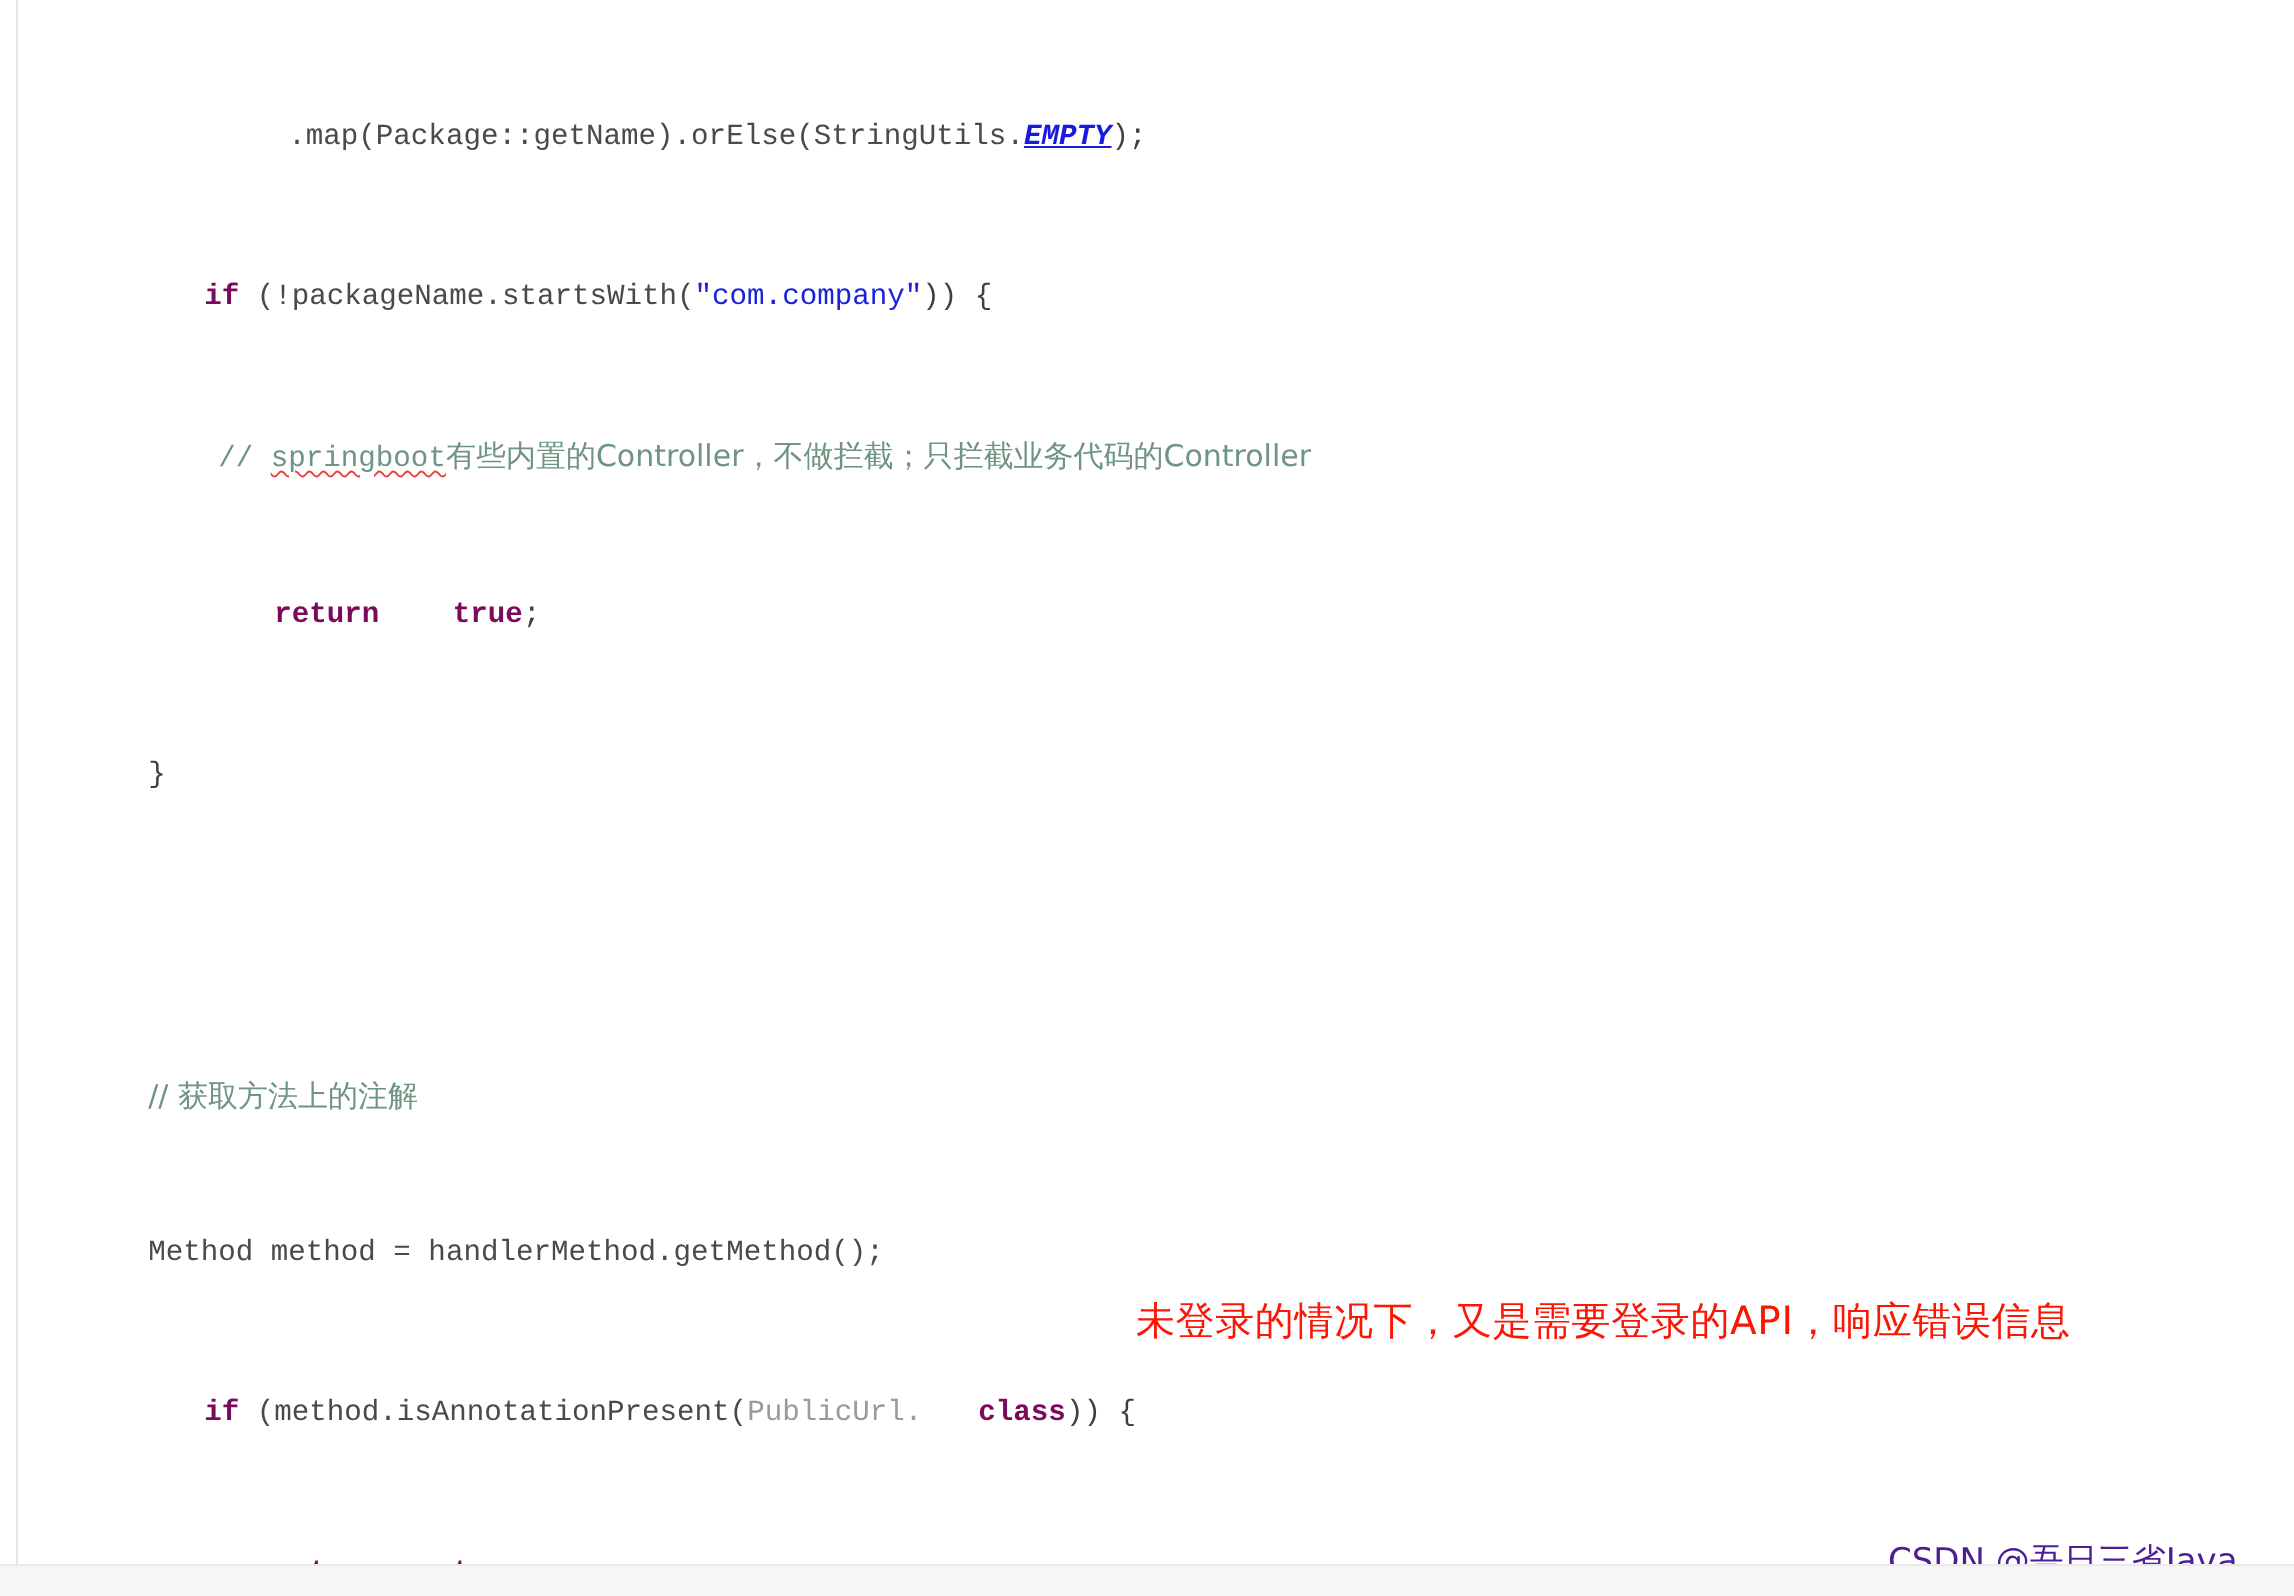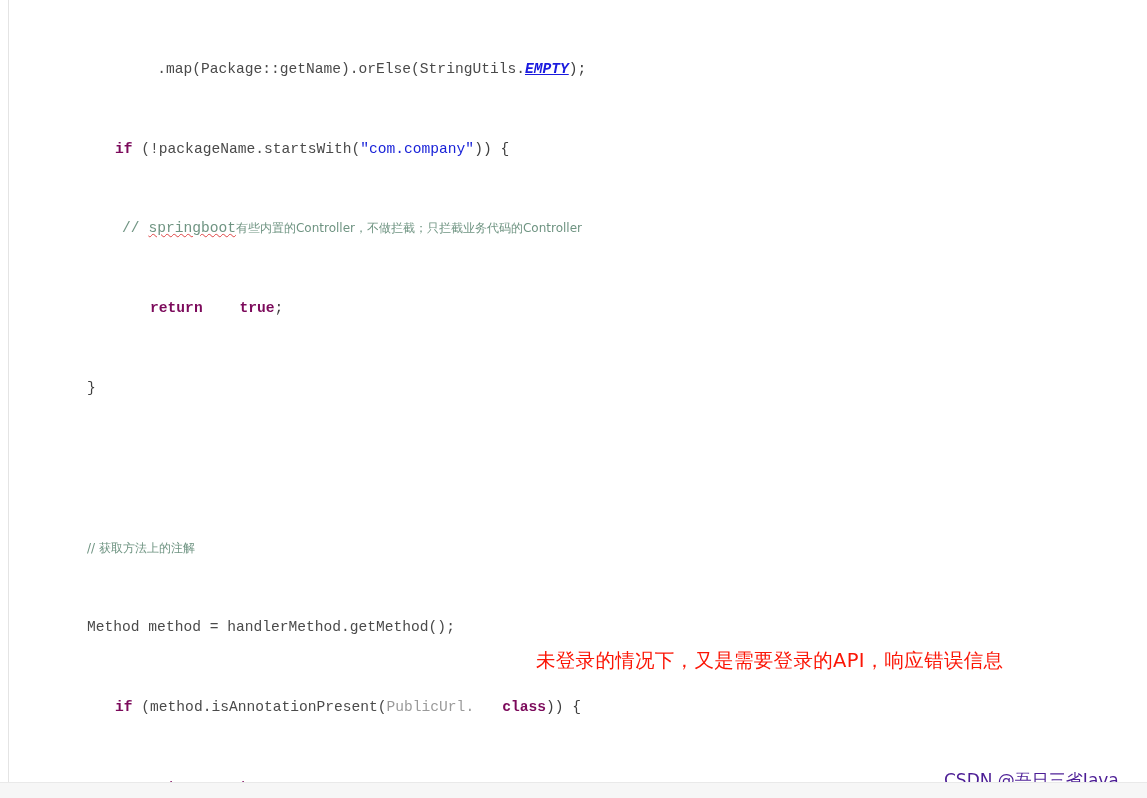--- a/index.html
+++ b/index.html
@@ -42,38 +42,38 @@
     top: 0;
     width: 1147px;
     font-size: 14.6px;
     line-height: 19.95px;
     white-space: pre;
     letter-spacing: 0px;
   }
   .ln {
     position: relative;
     height: 19.95px;
-    padding-left: 17px;
+    padding-left: 4px;
     box-sizing: content-box;
   }
   
   .kw   { color: #7c0a5b; font-weight: bold; margin-left: 28px; }
   .id   { color: #4a4a4a; }
   .str  { color: #1a23d8; }
   .cmt  { color: #6f9482; }
   .stat { color: #1a1adf; font-weight: bold; font-style: italic; text-decoration: underline; }
   .typ  { color: #9a9a9a; text-align: right; }
   .punc { color: #3f3f3f; }
   .spell {
     text-decoration: underline;
     text-decoration-style: wavy;
     text-decoration-color: #d44;
     text-decoration-thickness: 1px;
   }
-  .cjk { font-family: "DejaVu Sans", "Liberation Sans", sans-serif; font-size: 12px; }
+  .cjk { font-family: "DejaVu Sans", "Liberation Sans", sans-serif; font-size: 15px; }
   
   .annot {
     position: absolute;
     color: #fb1606;
     font-family: "DejaVu Sans", "Liberation Sans", sans-serif;
     font-size: 19.5px;
     white-space: nowrap;
     letter-spacing: 0.3px;
   }
   .watermark {
@@ -172,19 +172,19 @@
     
 
     
 
     
 
     
 
   </div>
 
-  <div class="annot" style="left:536px; top:647px;">未登录的情况下，又是需要登录的API，响应错误信息</div>
+  <div class="annot" style="left:568px; top:647px;">未登录的情况下，又是需要登录的API，响应错误信息</div>
 
   <div class="watermark" style="left:944px; top:769px;">CSDN @吾日三省Java</div>
 
   <div class="bottom-strip"></div>
 
 </div>
 
 </body></html>

